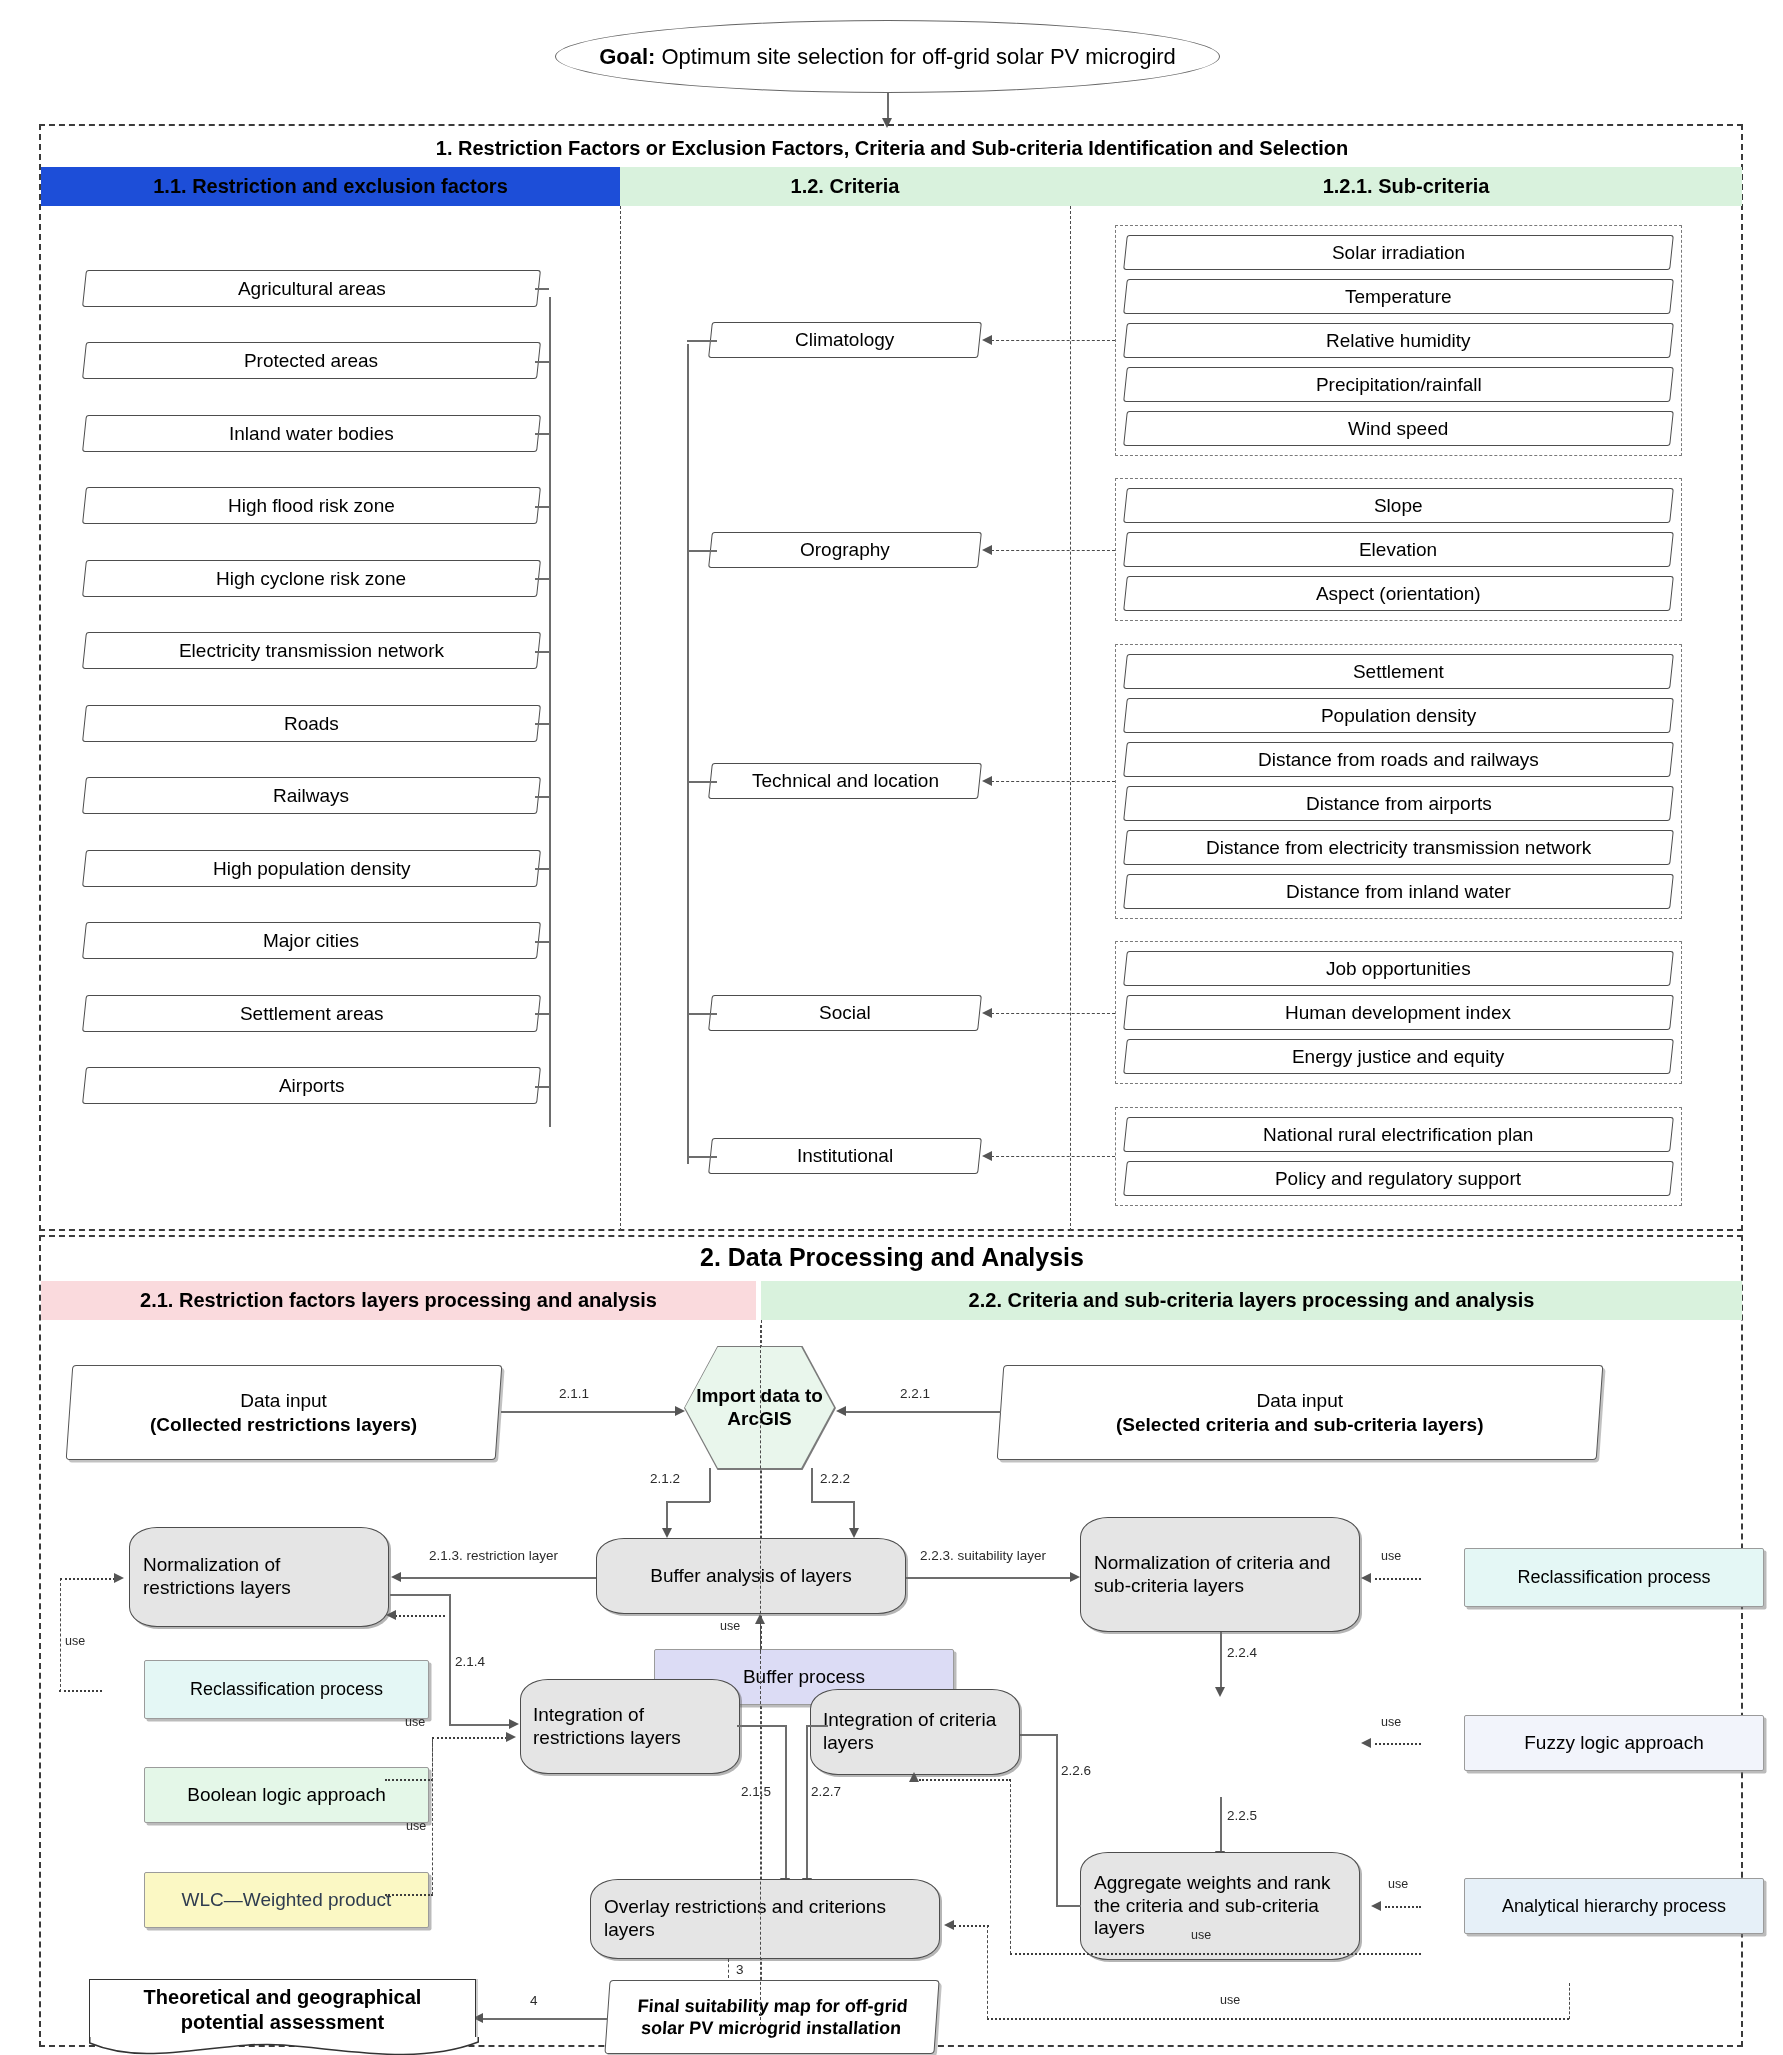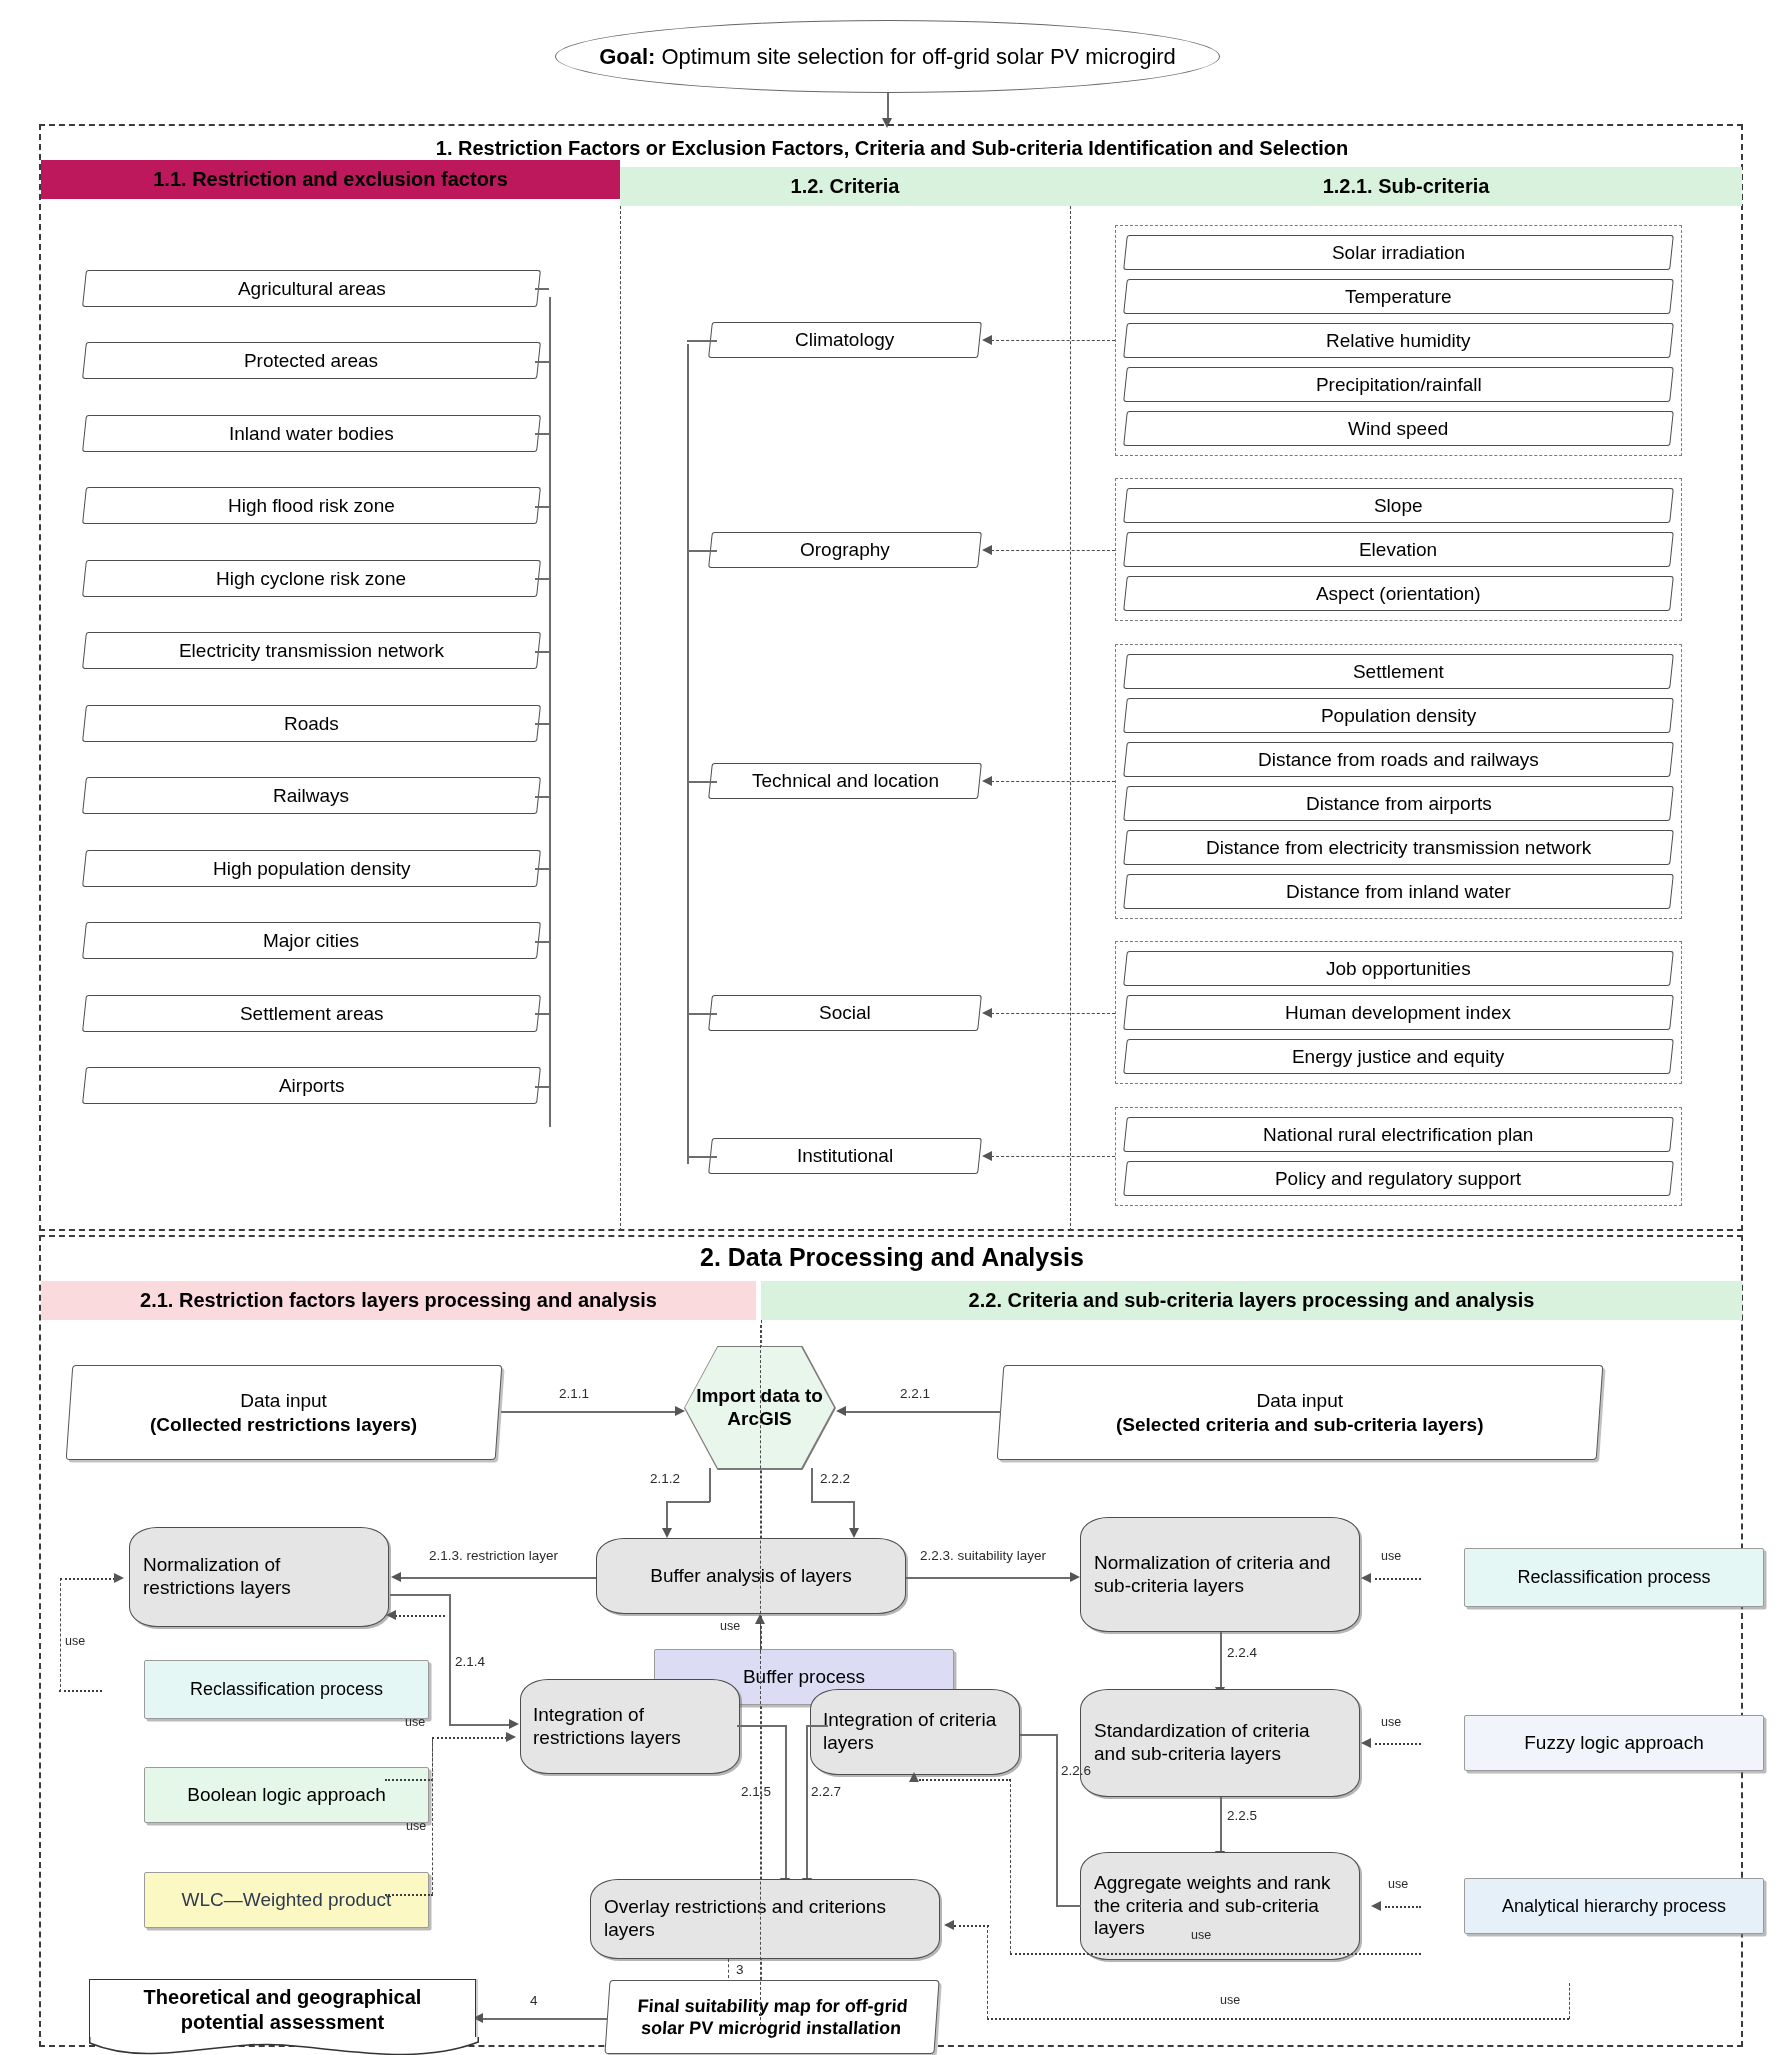--- a/index.html
+++ b/index.html
@@ -147,21 +147,21 @@
       <b>Goal:</b><span> Optimum site selection for off-grid solar PV microgird</span>
     </span>
   </div>
 
   <div class="ln lnv" style="left:887px; top:93px; height:30px;"></div>
   <div class="arrowD" style="left:882px; top:118px;"></div>
 
   <div class="sectionbox" style="left:39px; top:124px; width:1704px; height:1107px;"></div>
   <div class="statictext" style="left:90px; top:131px; width:1604px; height:35px; font-size:20px; font-weight:bold;">1. Restriction Factors or Exclusion Factors, Criteria and Sub-criteria Identification and Selection</div>
 
-  <div class="bandlabel" style="left:41px; top:160px; width:579px; height:39px; background:#be185d; font-size:20px;">1.1. Restriction and exclusion factors</div>
+  <div class="bandlabel" style="left:41px; top:167px; width:579px; height:39px; background:#1d4ed8; font-size:20px;">1.1. Restriction and exclusion factors</div>
   <div class="bandlabel" style="left:620px; top:167px; width:450px; height:39px; background:#d9f2dd; font-size:20px;">1.2. Criteria</div>
   <div class="bandlabel" style="left:1070px; top:167px; width:672px; height:39px; background:#d9f2dd; font-size:20px;">1.2.1. Sub-criteria</div>
 
   <div class="dln dlnv" style="left:620px; top:206px; height:1025px;"></div>
   <div class="dln dlnv" style="left:1070px; top:206px; height:1025px;"></div>
 
   <div id="restriction-list">
       <div class="parabox" style="left: 84px; top: 270px; width: 455px; height: 37px; font-size: 19px;">
         <span>Agricultural areas</span>
       </div>
@@ -386,21 +386,20 @@
 
   <div class="rectbox" style="left:610px; top:1649px; width:300px; height:56px; background:#dcdcf5; font-size:19px;">Buffer process</div>
   <div class="dln dlnv" style="left:760px; top:1623px; height:28px;"></div>
   <div class="arrowU" style="left:755px; top:1614px;"></div>
   <div class="lbl small" style="left:720px; top:1619px;">use</div>
 
   <div class="ln lnv" style="left:1220px; top:1632px; height:58px;"></div>
   <div class="arrowD" style="left:1215px; top:1687px;"></div>
   <div class="lbl" style="left:1227px; top:1645px;">2.2.4</div>
 
-  <div class="roundbox" style="left:1080px; top:1689px; width:280px; height:108px; font-size:19px; padding:0 13px;">Standardization of criteria and sub-criteria layers</div>
   <div class="rectbox" style="left:1420px; top:1715px; width:300px; height:56px; background:#f2f4fb; font-size:19px;">Fuzzy logic approach</div>
   <div class="dln dotlnh" style="left:1375px; top:1743px; width:46px;"></div>
   <div class="arrowL" style="left:1361px; top:1738px;"></div>
   <div class="lbl small" style="left:1381px; top:1715px;">use</div>
 
   <div class="ln lnv" style="left:1220px; top:1797px; height:56px;"></div>
   <div class="arrowD" style="left:1215px; top:1851px;"></div>
   <div class="lbl" style="left:1227px; top:1808px;">2.2.5</div>
 
   <div class="roundbox" style="left:1080px; top:1852px; width:280px; height:108px; font-size:19px; padding:0 13px;">Aggregate weights and rank the criteria and sub-criteria  layers</div>

